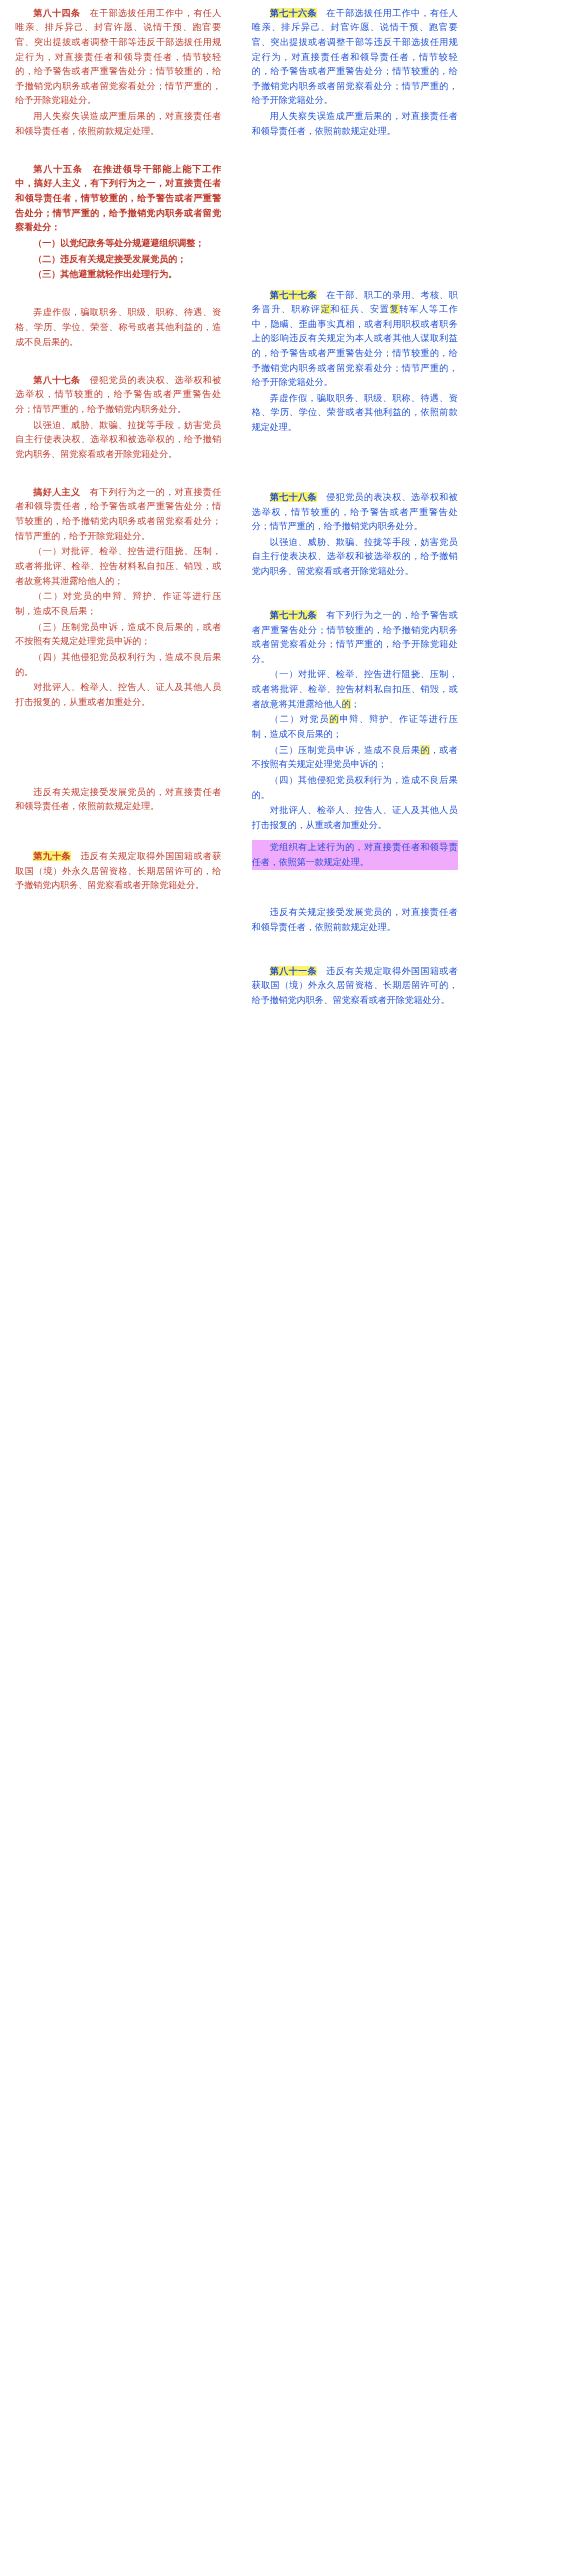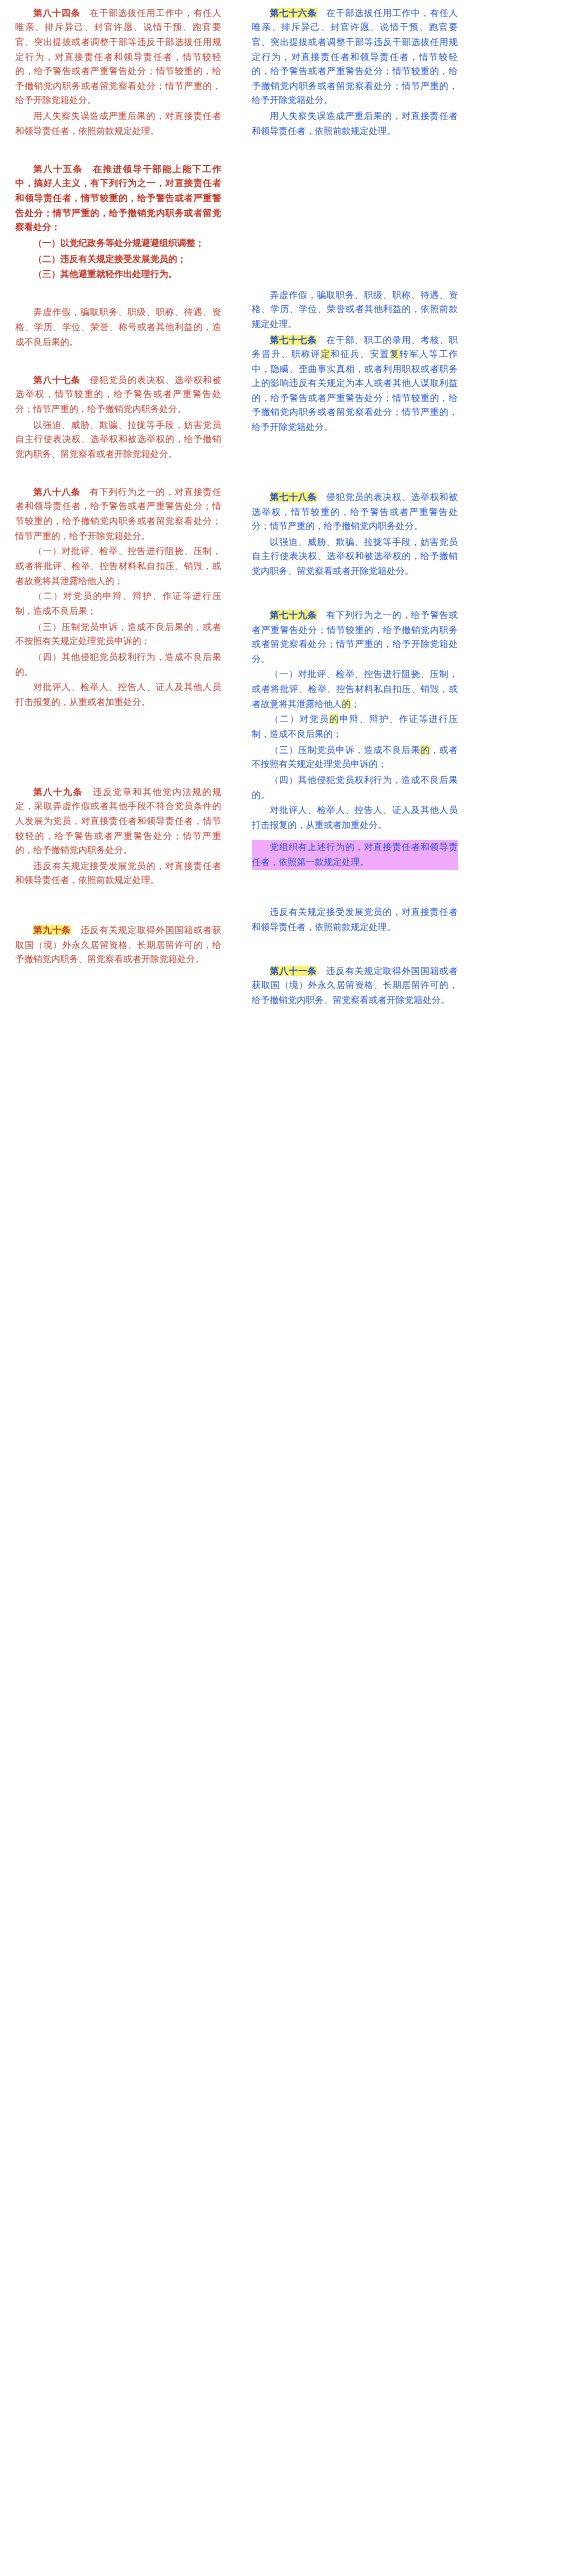--- a/index.html
+++ b/index.html
@@ -80,34 +80,33 @@
       </div>
       <div class="spacer-lg"></div>
 
       <div class="blk">
         <p class="para red"><span class="art">第八十七条</span>　<span>侵犯党员的表决权、选举权和被选举权，情节较重的，给予警告或者严重警告处分；情节严重的，给予撤销党内职务处分。</span></p>
         <p class="para red">以强迫、威胁、欺骗、拉拢等手段，妨害党员自主行使表决权、选举权和被选举权的，给予撤销党内职务、留党察看或者开除党籍处分。</p>
       </div>
       <div class="spacer-lg"></div>
 
       <div class="blk">
-        <p class="para red"><span class="art">第八十八条</span>　<span>有下列行为之一的，对直接责任者和领导责任者，给予警告或者严重警告处分；情节较重的，给予撤销党内职务或者留党察看处分；情节严重的，给予开除党籍处分。</span></p>
+        <p class="para red"><span class="art">搞好人主义</span>　<span>有下列行为之一的，对直接责任者和领导责任者，给予警告或者严重警告处分；情节较重的，给予撤销党内职务或者留党察看处分；情节严重的，给予开除党籍处分。</span></p>
         <p class="para red">（一）对批评、检举、控告进行阻挠、压制，或者将批评、检举、控告材料私自扣压、销毁，或者故意将其泄露给他人的；</p>
         <p class="para red">（二）对党员的申辩、辩护、作证等进行压制，造成不良后果；</p>
         <p class="para red">（三）压制党员申诉，造成不良后果的，或者不按照有关规定处理党员申诉的；</p>
         <p class="para red">（四）其他侵犯党员权利行为，造成不良后果的。</p>
         <p class="para red">对批评人、检举人、控告人、证人及其他人员打击报复的，从重或者加重处分。</p>
       </div>
       <div class="spacer-lg"></div>
       <div class="spacer-lg"></div>
       <div class="spacer-lg"></div>
       <div class="spacer-md"></div>
 
       <div class="blk">
-        <p class="para red"><span class="art">第八十九条</span>　<span>违反党章和其他党内法规的规定，采取弄虚作假或者其他手段不符合党员条件的人发展为党员，对直接责任者和领导责任者，情节较轻的，给予警告或者严重警告处分；情节严重的，给予撤销党内职务处分。</span></p>
         <p class="para red">违反有关规定接受发展党员的，对直接责任者和领导责任者，依照前款规定处理。</p>
       </div>
       <div class="spacer-lg"></div>
       <div class="spacer-md"></div>
 
       <div class="blk">
         <p class="para red"><span class="art hl-yellow">第九十条</span>　<span>违反有关规定取得外国国籍或者获取国（境）外永久居留资格、长期居留许可的，给予撤销党内职务、留党察看或者开除党籍处分。</span></p>
       </div>
 
     </div>
@@ -121,22 +120,22 @@
       <div class="spacer-lg"></div>
       <div class="spacer-lg"></div>
       <div class="spacer-lg"></div>
       <div class="spacer-lg"></div>
       <div class="spacer-lg"></div>
       <div class="spacer-lg"></div>
       <div class="spacer-lg"></div>
       <div class="spacer-sm"></div>
 
       <div class="blk">
+        <p class="para blue"><span class="art hl-yellow">第七十七条</span>　<span>在干部、职工的录用、考核、职务晋升、职称评<span class="hl-yellow">定</span>和征兵、安置<span class="hl-yellow">复</span>转军人等工作中，隐瞒、歪曲事实真相，或者利用职权或者职务上的影响违反有关规定为本人或者其他人谋取利益的，给予警告或者严重警告处分；情节较重的，给予撤销党内职务或者留党察看处分；情节严重的，给予开除党籍处分。</span></p>
         <p class="para blue">弄虚作假，骗取职务、职级、职称、待遇、资格、学历、学位、荣誉或者其他利益的，依照前款规定处理。</p>
-        <p class="para blue"><span class="art hl-yellow">第七十七条</span>　<span>在干部、职工的录用、考核、职务晋升、职称评<span class="hl-yellow">定</span>和征兵、安置<span class="hl-yellow">复</span>转军人等工作中，隐瞒、歪曲事实真相，或者利用职权或者职务上的影响违反有关规定为本人或者其他人谋取利益的，给予警告或者严重警告处分；情节较重的，给予撤销党内职务或者留党察看处分；情节严重的，给予开除党籍处分。</span></p>
       </div>
       <div class="spacer-lg"></div>
       <div class="spacer-lg"></div>
       <div class="spacer-md"></div>
 
       <div class="blk">
         <p class="para blue"><span class="art hl-yellow">第七十八条</span>　<span>侵犯党员的表决权、选举权和被选举权，情节较重的，给予警告或者严重警告处分；情节严重的，给予撤销党内职务处分。</span></p>
         <p class="para blue">以强迫、威胁、欺骗、拉拢等手段，妨害党员自主行使表决权、选举权和被选举权的，给予撤销党内职务、留党察看或者开除党籍处分。</p>
       </div>
       <div class="spacer-lg"></div>

